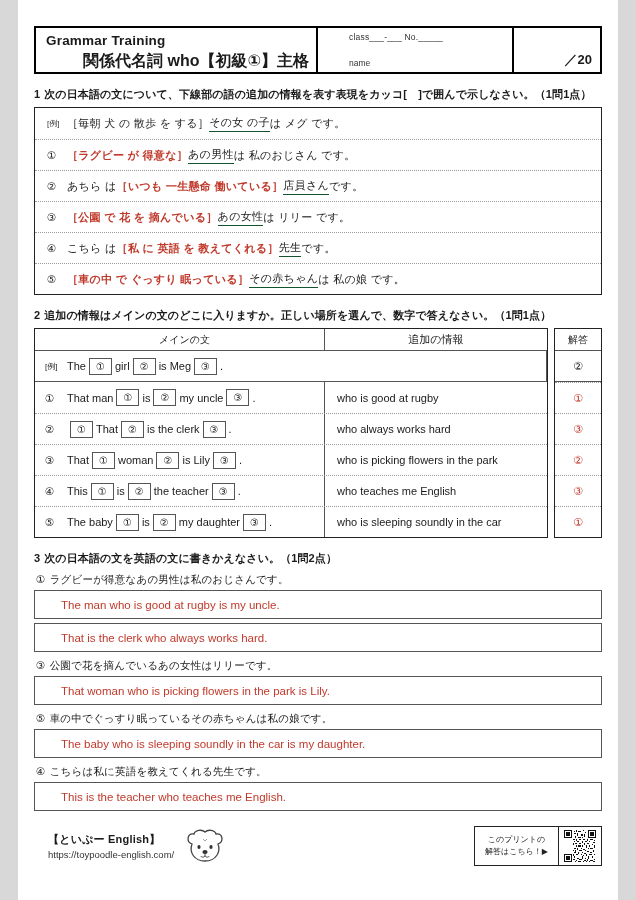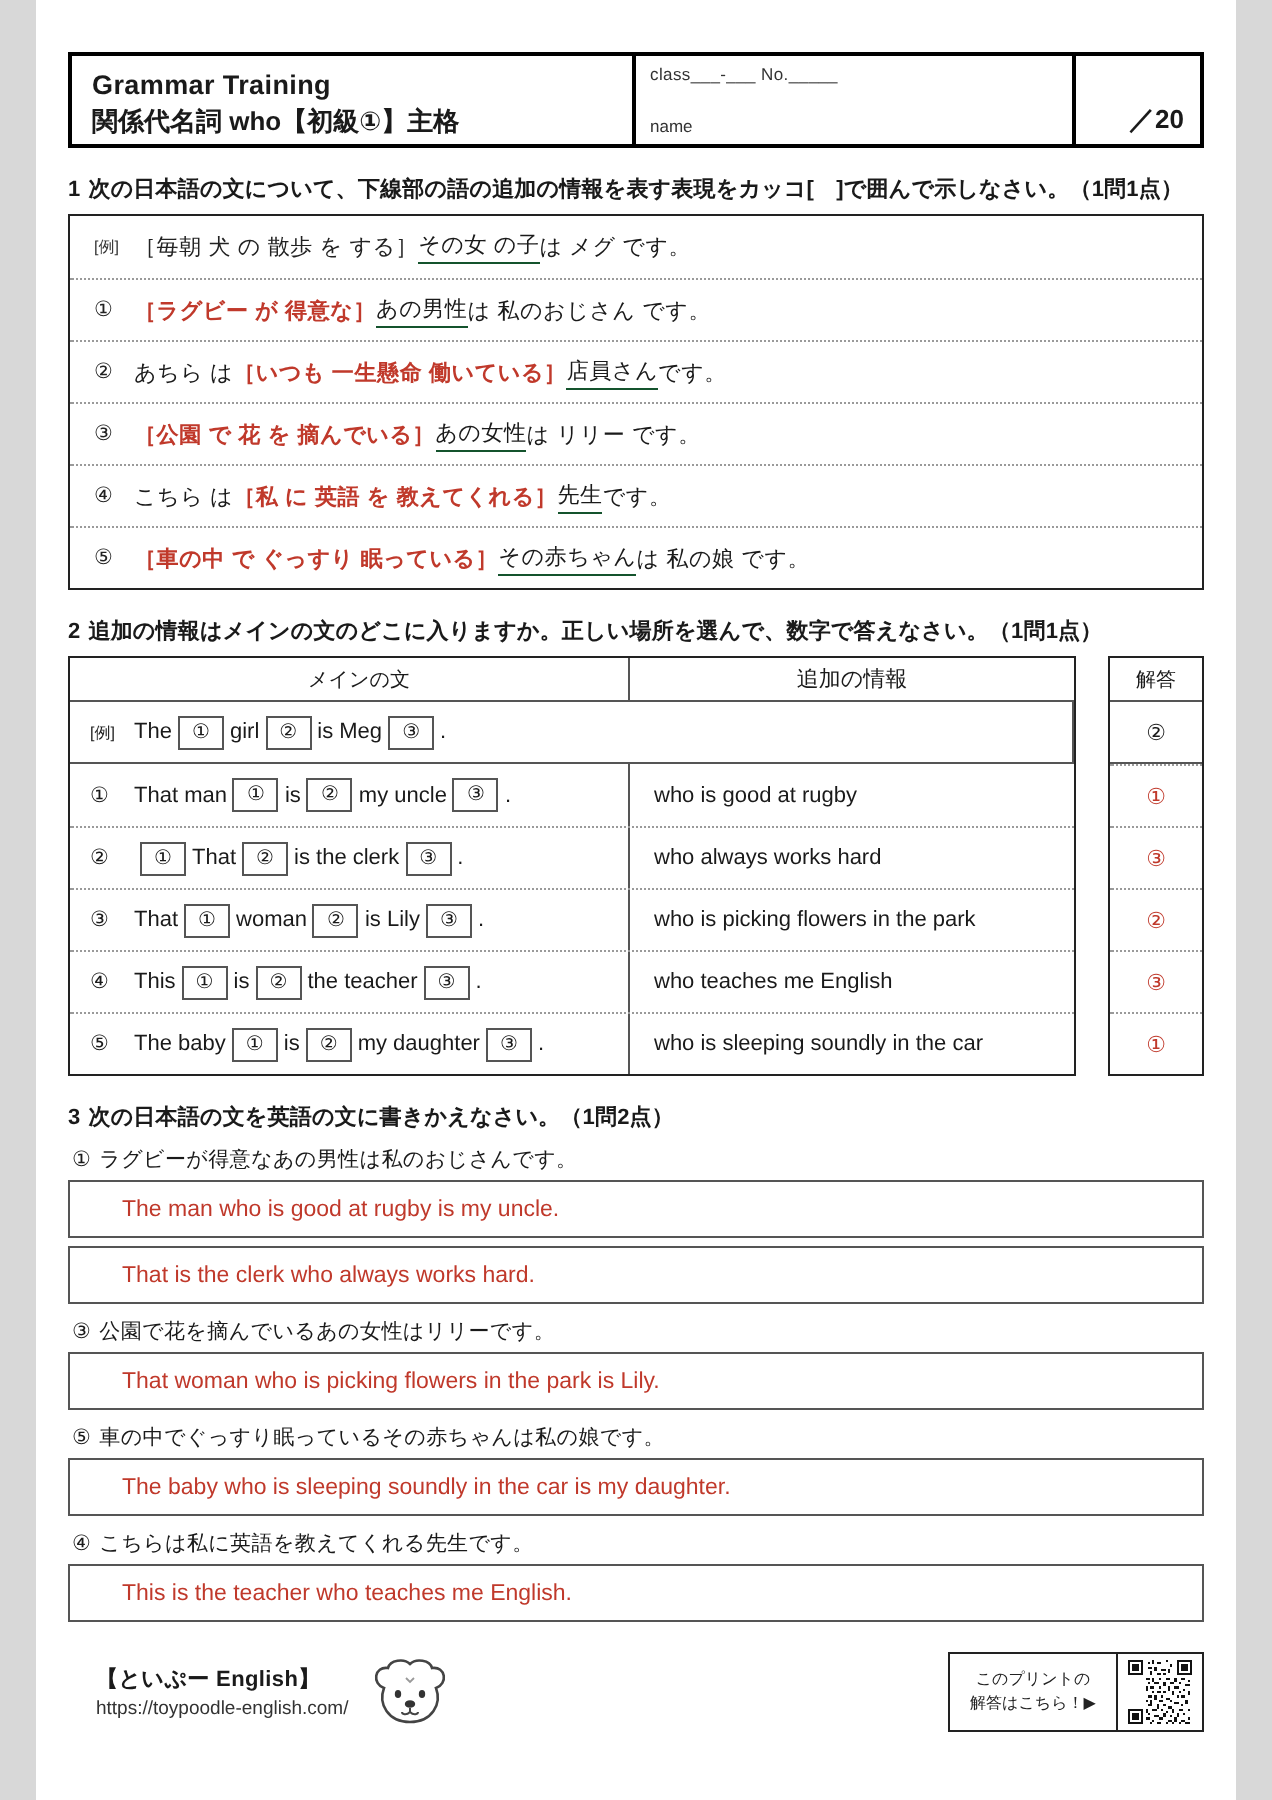--- a/index.html
+++ b/index.html
@@ -20,39 +20,41 @@
     height: 900px;
     background: #ffffff;
     padding: 26px 16px 0 16px;
   }
 
   
   .header {
     display: flex;
     border: 2px solid #000;
     height: 48px;
+    gap: 24px;
   }
   .header-title {
     flex: 0 0 282px;
     padding: 3px 0 0 10px;
     display: flex;
     flex-direction: column;
     justify-content: center;
     border-right: 2px solid #000;
   }
   .title-en {
     font-size: 13.5px;
     font-weight: bold;
     letter-spacing: .2px;
     line-height: 1.35;
   }
   .title-jp {
-    font-size: 13px;
+    font-size: 16px;
     font-weight: bold;
     line-height: 1.35;
+    margin-left: 37px;
   }
   .header-info {
     flex: 1 1 auto;
     position: relative;
     border-right: 2px solid #000;
     padding: 4px 0 0 7px;
   }
   .info-class { font-size: 8.5px; color: #333; letter-spacing: .2px; }
   .info-name {
     position: absolute;
@@ -103,21 +105,21 @@
     font-size: 10.5px;
     color: #222;
   }
   .q1row .mk.ex { font-size: 8px; color: #333; width: 20px; }
   .jp { letter-spacing: .3px; }
   .br { color: #c0392b; font-weight: bold; }
   .br-k { color: #222; }
   .ul { border-bottom: 1px solid #14532d; padding-bottom: 1px; }
 
   
-  .q2wrap { display: flex; gap: 16px; }
+  .q2wrap { display: flex; gap: 6px; }
   .q2main {
     flex: 1 1 auto;
     border: 1.5px solid #222;
   }
   .q2ans {
     flex: 0 0 48px;
     border: 1.5px solid #222;
   }
   .q2hd {
     height: 22px;

